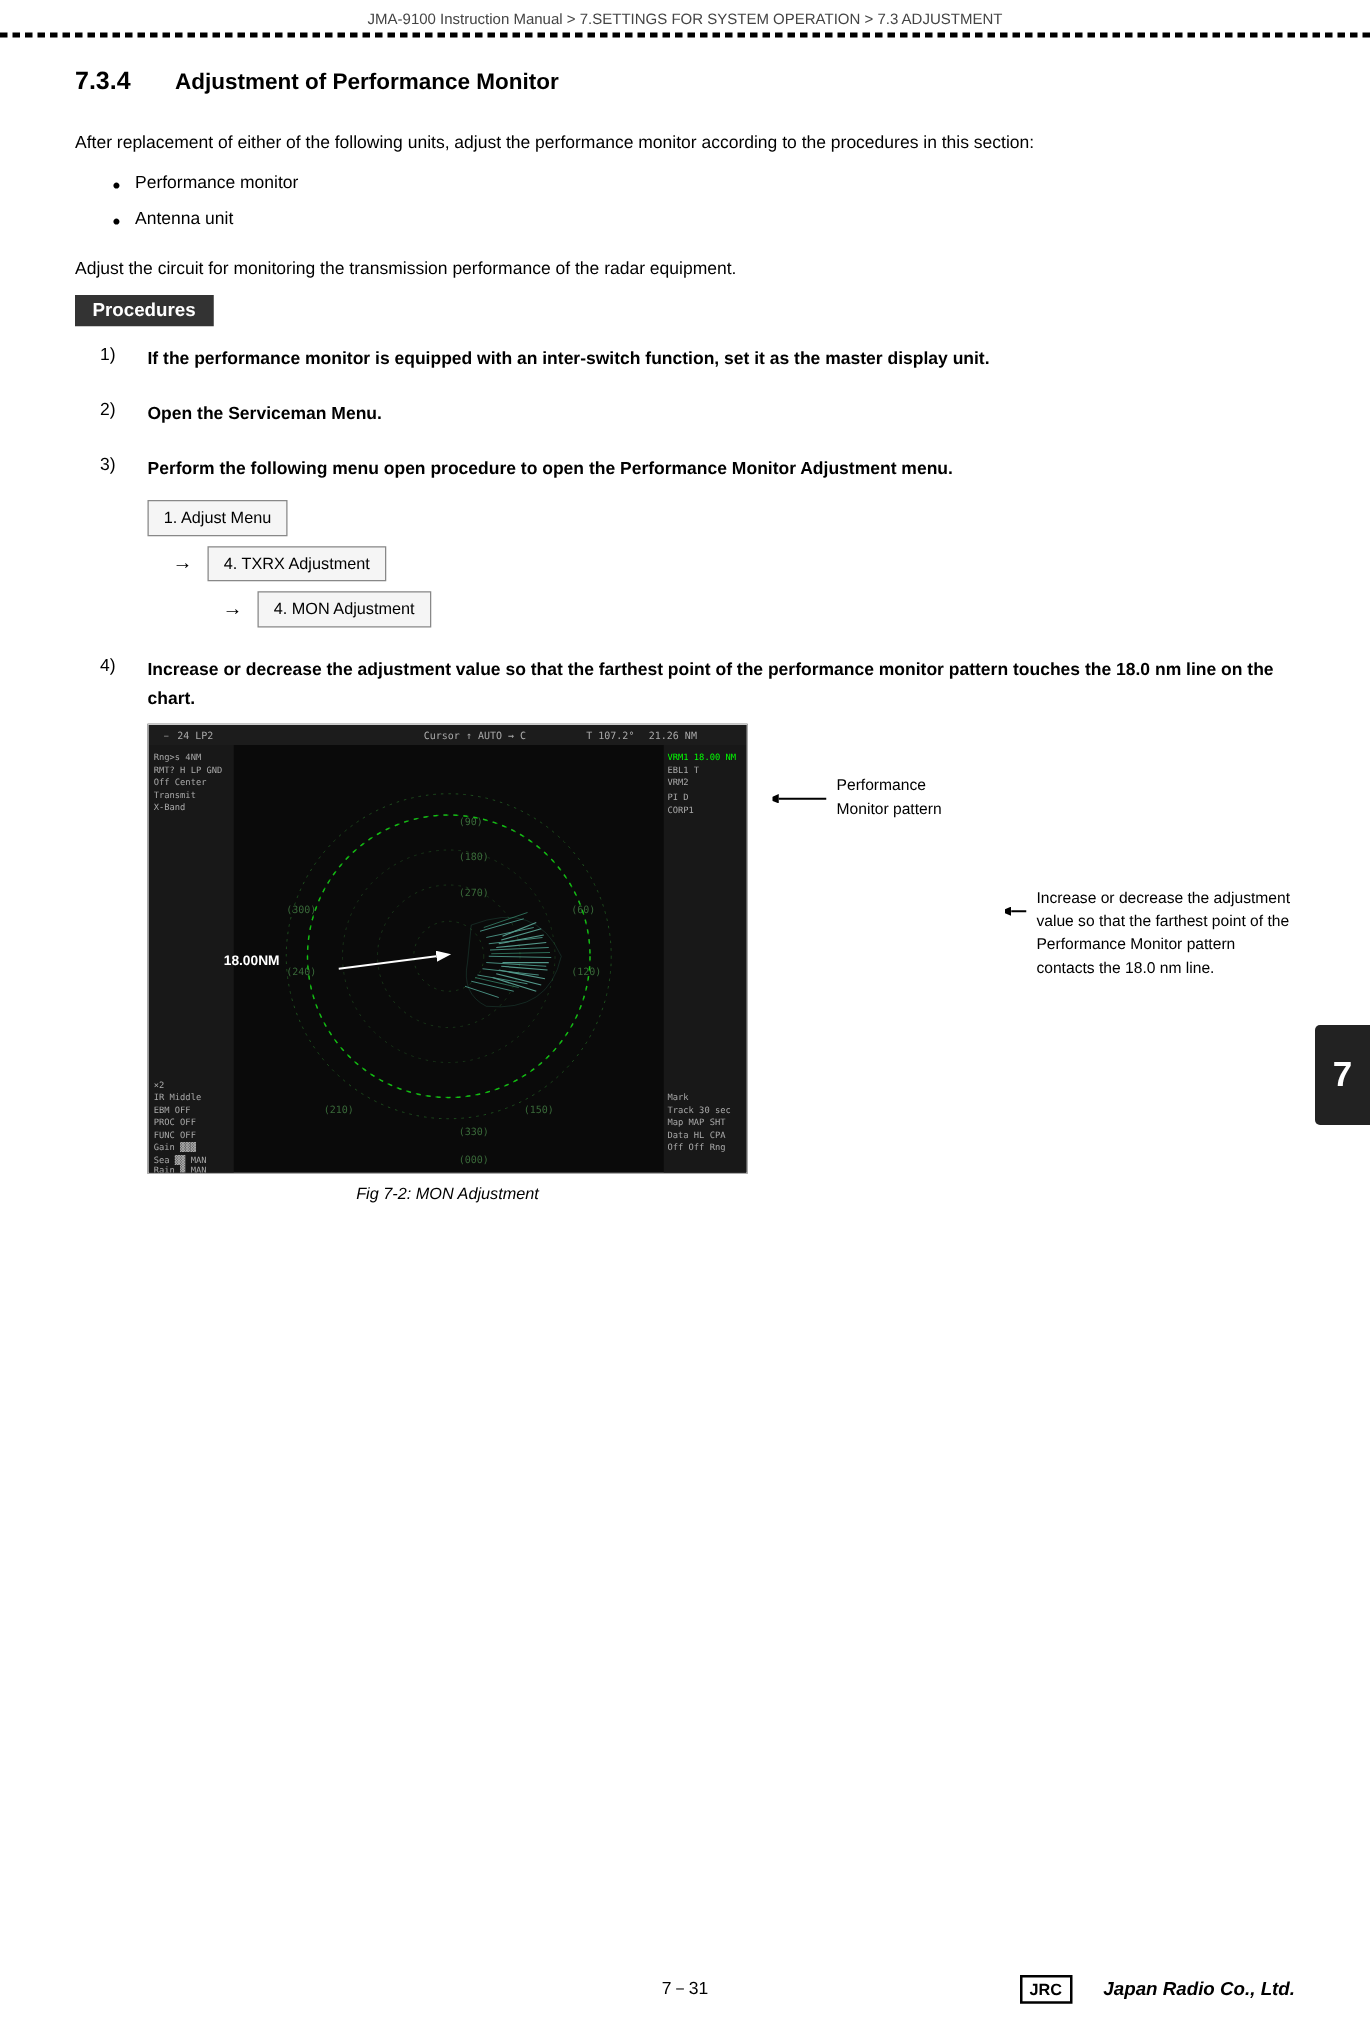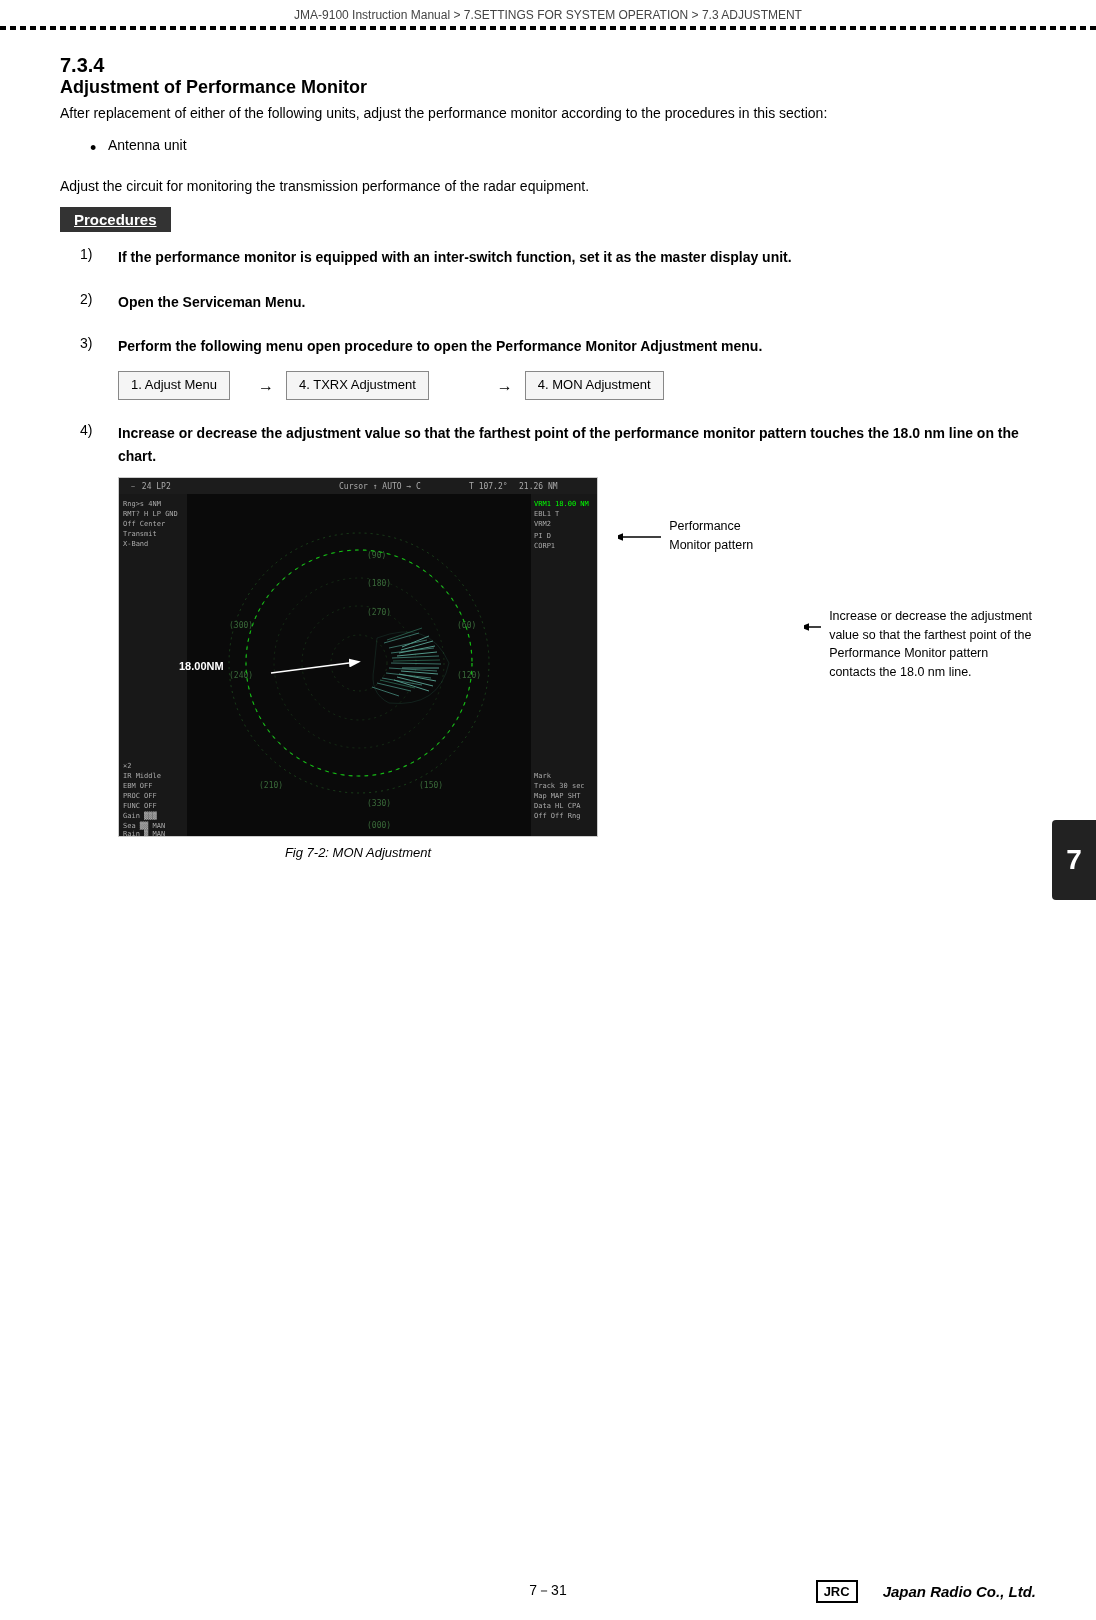--- a/index.html
+++ b/index.html
@@ -33,22 +33,21 @@
     }
     
     .content {
       padding: 24px 60px 40px 60px;
       position: relative;
     }
     
     .section-heading {
       display: flex;
       align-items: baseline;
-      margin-bottom: 4px;
-      flex-direction: column;
+      margin-bottom: 25px;
     }
     .section-number {
       font-size: 20px;
       font-weight: bold;
       min-width: 80px;
     }
     .section-title {
       font-size: 18px;
       font-weight: bold;
     }
@@ -94,21 +93,20 @@
     
     .procedures-badge {
       display: inline-block;
       background: #333;
       color: #fff;
       font-size: 15px;
       font-weight: bold;
       padding: 4px 14px;
       margin-bottom: 14px;
       border-radius: 0;
-      text-decoration: underline;
     }
     
     .procedure-steps {
       margin-left: 20px;
     }
     .procedure-step {
       display: flex;
       align-items: flex-start;
       margin-bottom: 22px;
     }
@@ -123,20 +121,21 @@
       font-size: 14px;
       line-height: 1.6;
     }
     .step-content strong {
       font-weight: bold;
     }
     
     .menu-flow {
       margin: 14px 0 0 0;
       display: flex;
+      flex-direction: column;
       gap: 8px;
     }
     .menu-row {
       display: flex;
       align-items: center;
       gap: 12px;
     }
     .menu-arrow {
       font-size: 16px;
       margin-left: 20px;
@@ -255,20 +254,23 @@
     <div class="section-heading">
       <span class="section-number">7.3.4</span>
       <span class="section-title">Adjustment of Performance Monitor</span>
     </div>
 
     
     <p class="body-text">After replacement of either of the following units, adjust the performance monitor according to the procedures in this section:</p>
 
     
     <ul class="bullet-list">
+      <li>
+        <span>Performance monitor</span>
+      </li>
       <li>
         <span>Antenna unit</span>
       </li>
     </ul>
 
     
 
     
     <p class="body-text">Adjust the circuit for monitoring the transmission performance of the radar equipment.</p>
 

